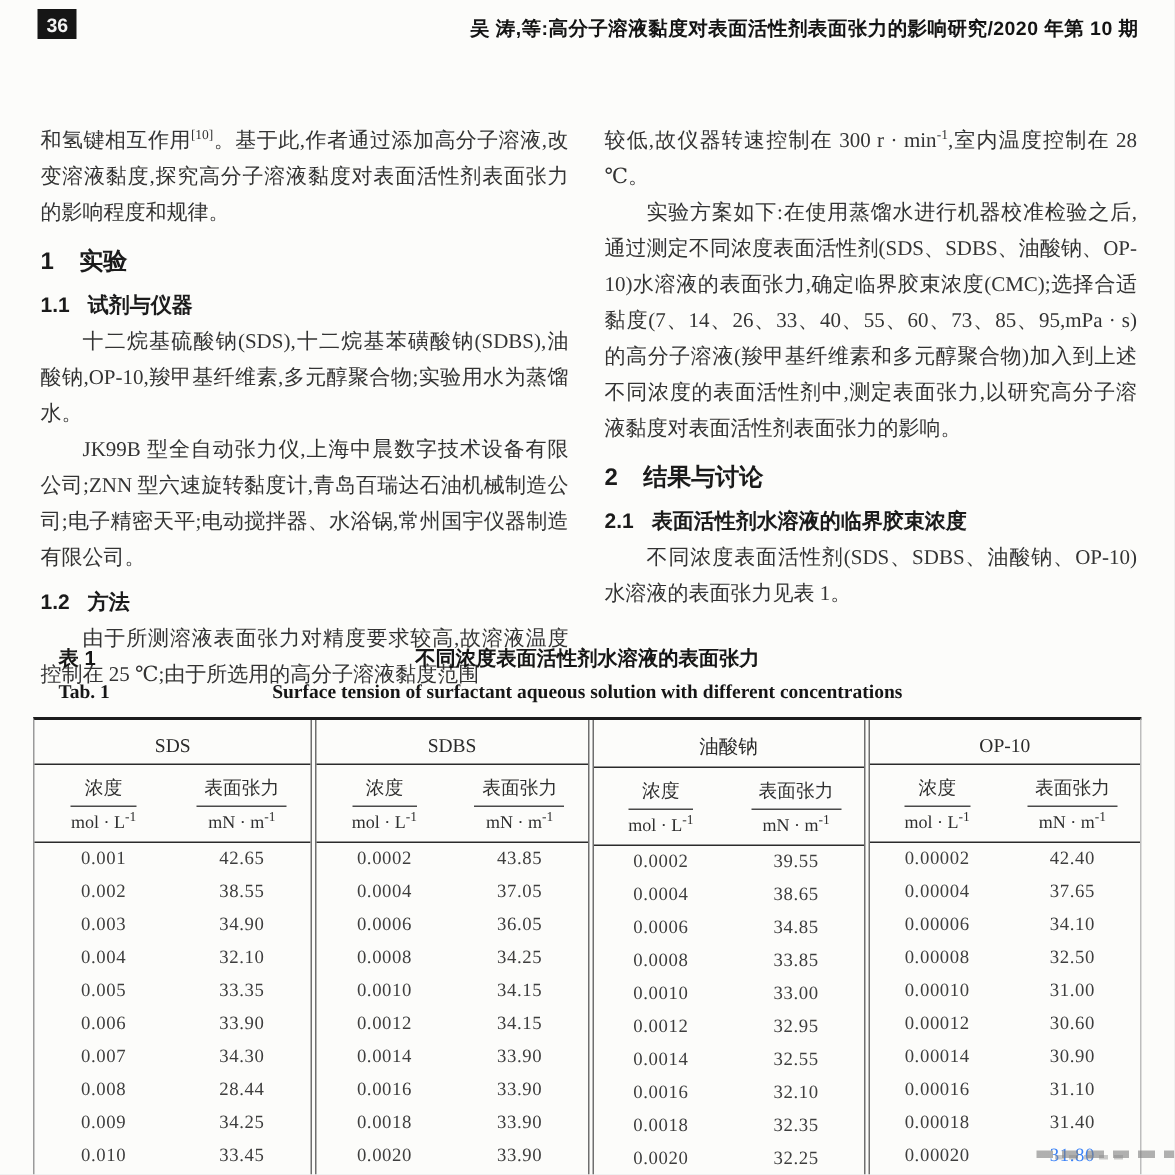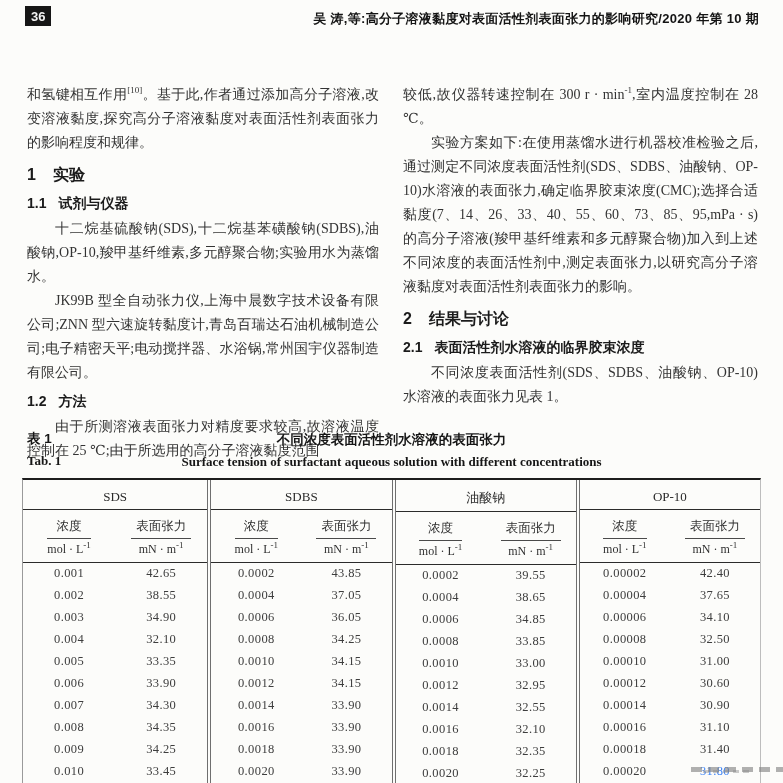--- a/index.html
+++ b/index.html
@@ -32,21 +32,21 @@
   }
   h2.sec .hnum{margin-right:17px;}
   h3.subsec{
     font-family:"Liberation Sans","DejaVu Sans",sans-serif;font-size:14px;color:#1b1b1b;
     margin:4px 0 2px;line-height:24px;font-weight:bold;
   }
   h3.subsec .hnum{margin-right:12px;}
   
   .tablewrap{position:absolute;left:22px;right:22px;top:428px;}
   .cap-row{position:relative;height:22px;line-height:22px;text-align:center;}
-  .cap-label{position:absolute;left:5px;top:0;}
+  .cap-label{position:absolute;left:17px;top:0;}
   .cap-cn,.cap-cn-label{font-family:"Liberation Sans","DejaVu Sans",sans-serif;font-weight:bold;font-size:13.5px;color:#161616;}
   .cap-en,.cap-en-label{font-family:"Liberation Serif","DejaVu Serif",serif;font-weight:bold;font-size:13px;color:#161616;}
   
   .ttable{
     margin-top:6px;display:grid;grid-template-columns:1fr 1fr 1fr 1fr;
     border-top:2px solid #1d1d1d;border-bottom:2px solid #1d1d1d;
     border-left:1px solid #9a9a9a;border-right:1px solid #bdbdbd;
   }
   .tgroup{min-width:0;}
   .tgroup + .tgroup{border-left:4px double #6f6f6f;}
@@ -145,21 +145,21 @@
             <div class="trow">
               <span class="tcell">0.006</span>
               <span class="tcell">33.90</span>
             </div>
             <div class="trow">
               <span class="tcell">0.007</span>
               <span class="tcell">34.30</span>
             </div>
             <div class="trow">
               <span class="tcell">0.008</span>
-              <span class="tcell">34.35</span>
+              <span class="tcell">28.44</span>
             </div>
             <div class="trow">
               <span class="tcell">0.009</span>
               <span class="tcell">34.25</span>
             </div>
             <div class="trow">
               <span class="tcell">0.010</span>
               <span class="tcell">33.45</span>
             </div>
           </div>

